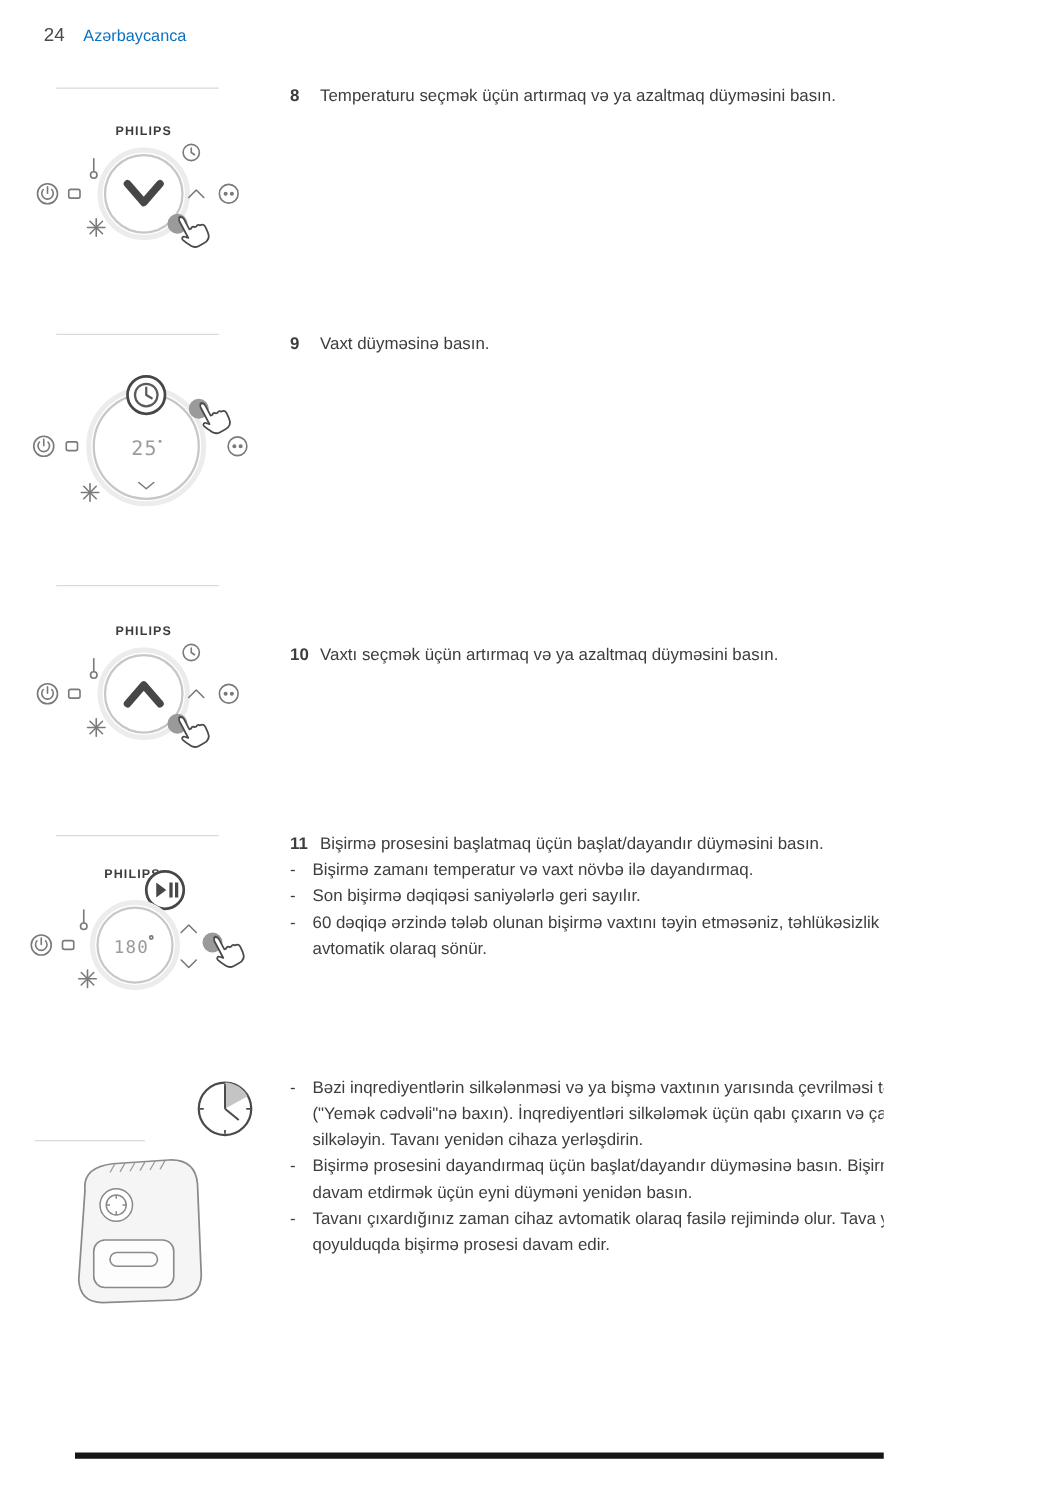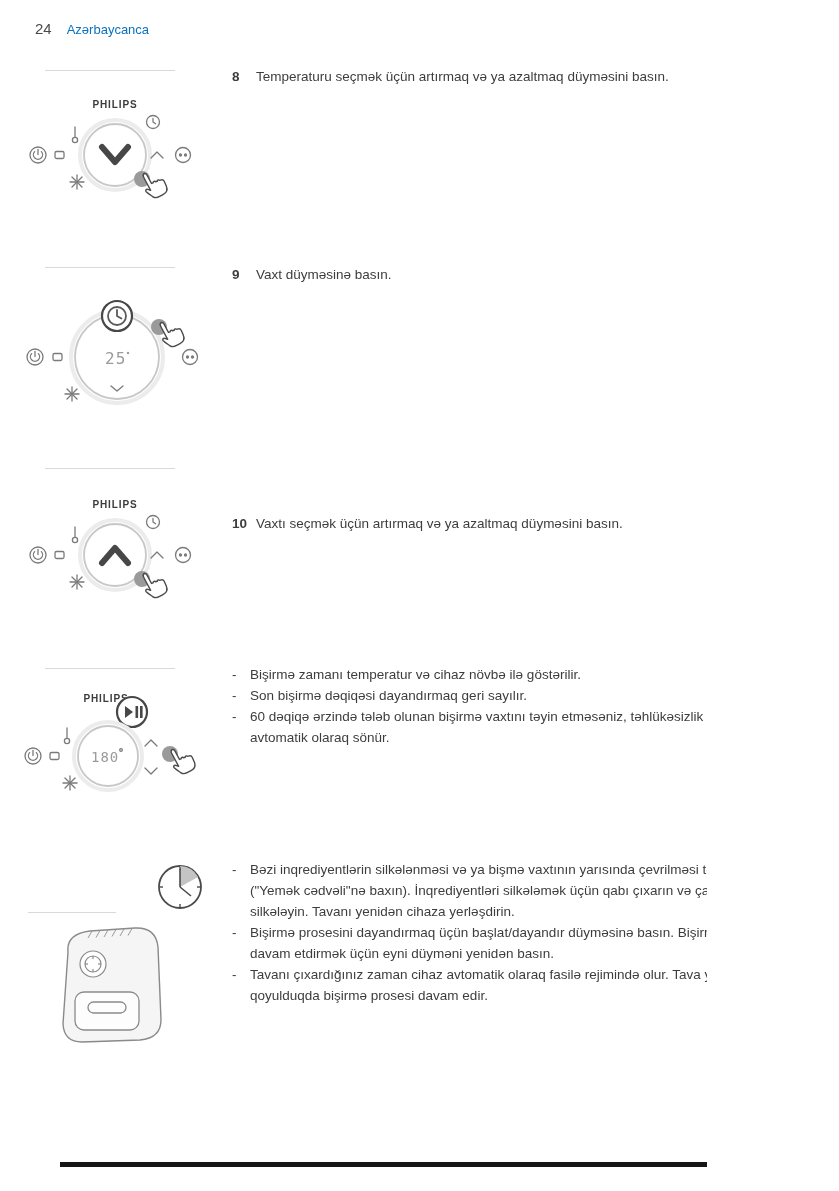--- a/index.html
+++ b/index.html
@@ -183,27 +183,31 @@
     <g class="thin">
       <circle cx="158" cy="63" r="7.5"></circle>
         <circle cx="155.5" cy="63" r="1" fill="#7a7a7a"></circle>
         <circle cx="160.5" cy="63" r="1" fill="#7a7a7a"></circle>
     </g>
     <circle class="press" cx="117" cy="87" r="8"></circle>
     <use href="#hand-shape" transform="translate(112,84) rotate(-28)"></use>
   </svg>
 
   <div class="step-block" style="top:664px;">
-    <div class="bullet">
-      <span class="dash">-</span>
-      <p class="btext">Bişirmə zamanı temperatur və cihaz növbə ilə göstərilir.</p>
-    </div>
-    <div class="bullet">
-      <span class="dash">-</span>
-      <p class="btext">Son bişirmə dəqiqəsi dayandırmaq geri sayılır.</p>
+    <div class="step-row">
+      <span class="step-num">11</span>
+      <p class="step-text">Bişirmə prosesini başlatmaq üçün başlat/dayandır düyməsini basın.</p>
+    </div>
+    <div class="bullet">
+      <span class="dash">-</span>
+      <p class="btext">Bişirmə zamanı temperatur və vaxt növbə ilə dayandırmaq.</p>
+    </div>
+    <div class="bullet">
+      <span class="dash">-</span>
+      <p class="btext">Son bişirmə dəqiqəsi saniyələrlə geri sayılır.</p>
     </div>
     <div class="bullet">
       <span class="dash">-</span>
       <p class="btext">60 dəqiqə ərzində tələb olunan bişirmə vaxtını təyin etməsəniz, təhlükəsizlik səbəbi ilə cihaz avtomatik olaraq sönür.</p>
     </div>
   </div>
 
   <svg class="ill" style="left:20px; top:686px;" width="185" height="128" viewBox="0 0 185 128">
     <text class="brand" x="86" y="16">PHILIPS</text>
     <circle cx="112" cy="26" r="15" fill="#ffffff" stroke="#474747" stroke-width="2.2"></circle>

